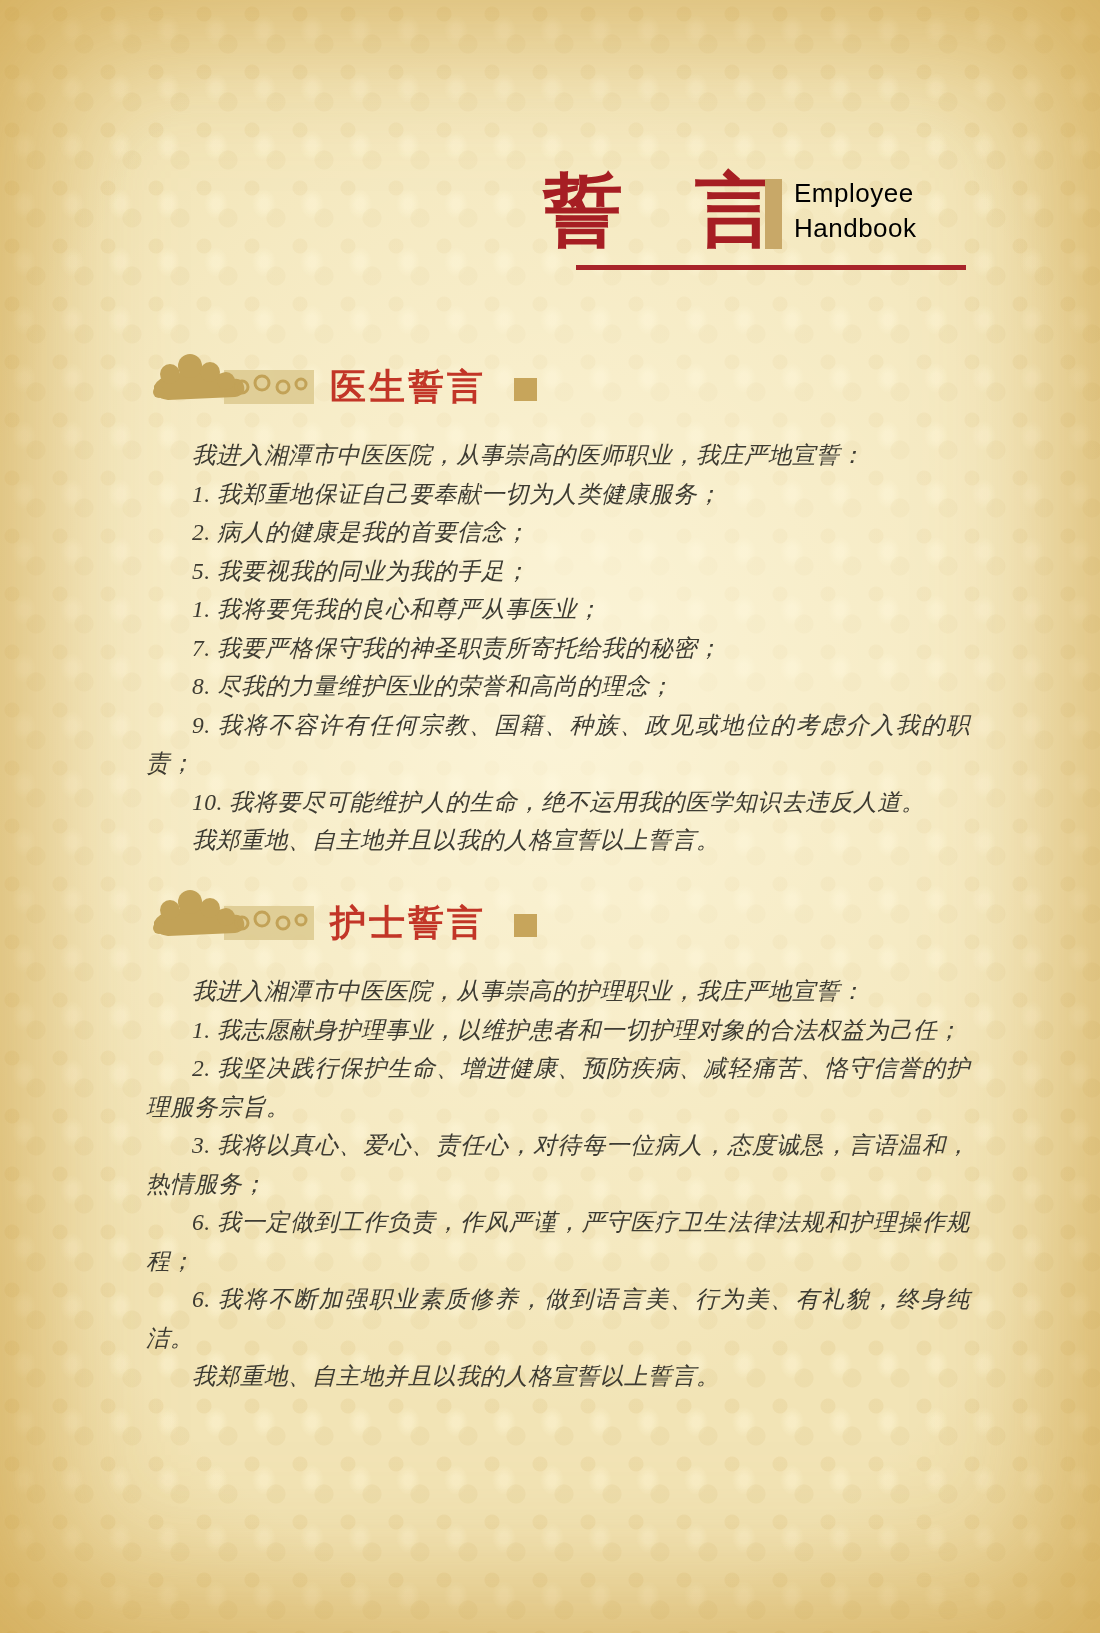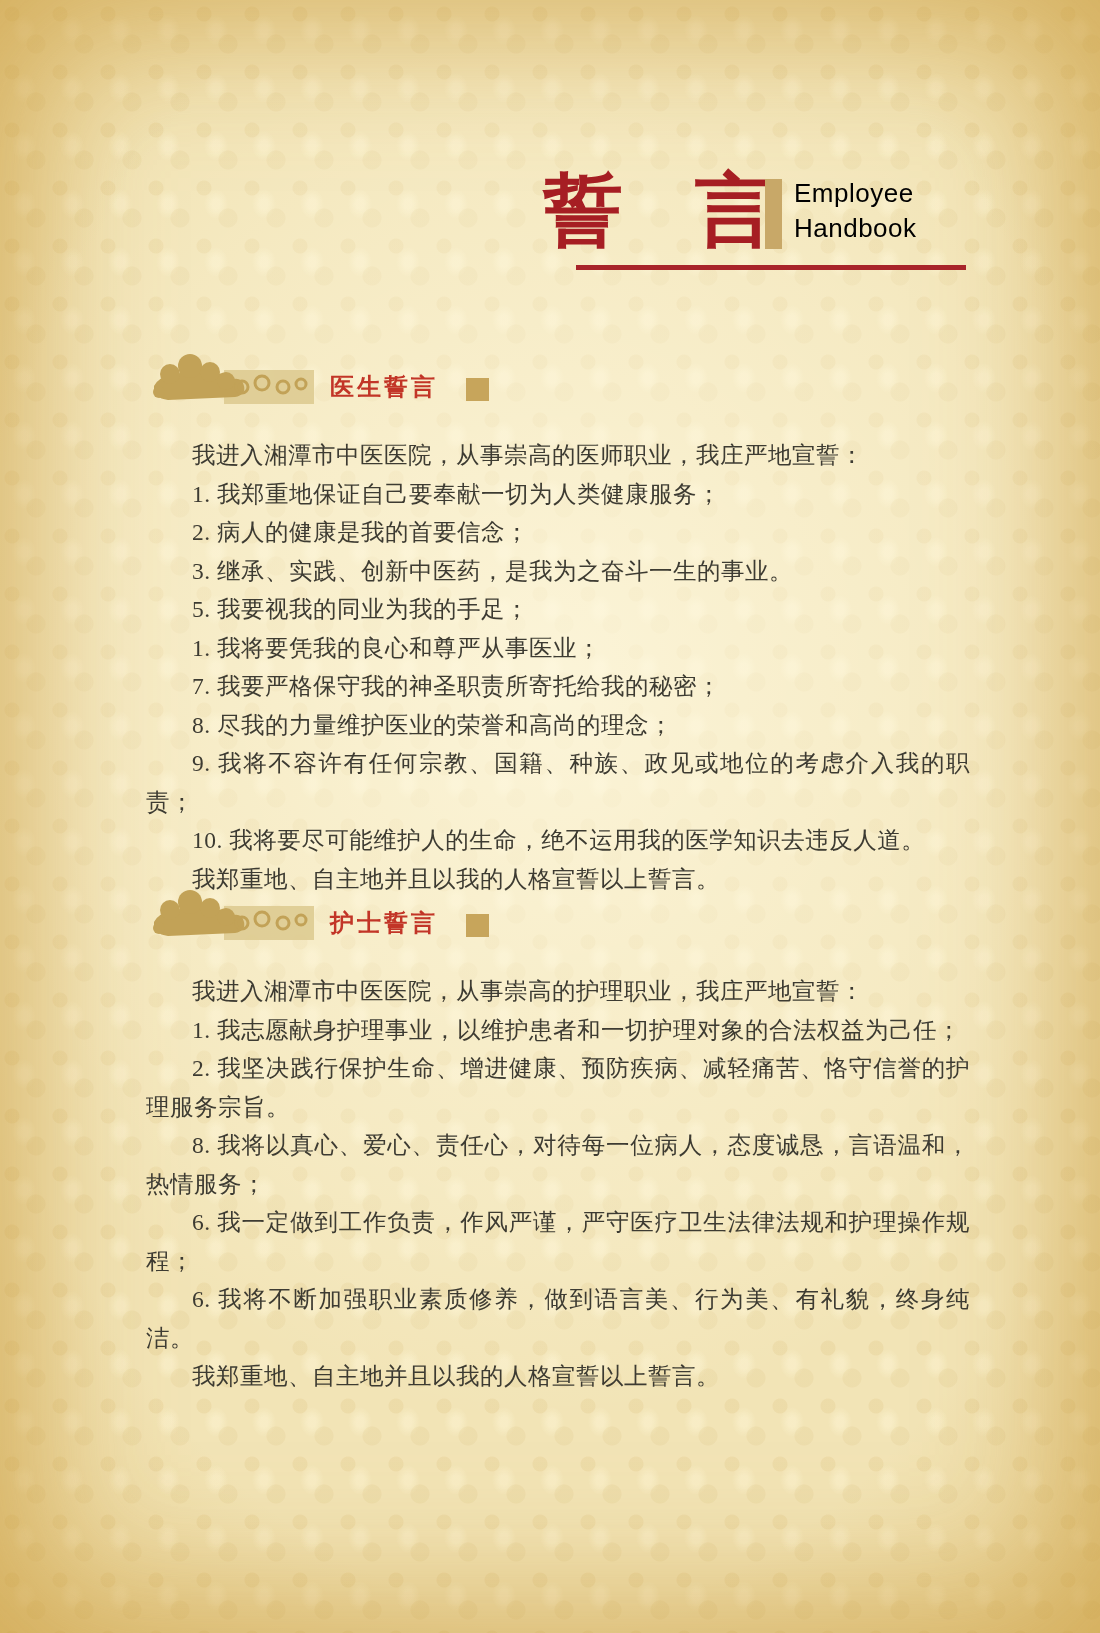--- a/index.html
+++ b/index.html
@@ -52,31 +52,31 @@
 
   
   .section{ position:absolute; left:146px; width:824px; }
   .section-doctor{ top:348px; }
   .section-nurse{ top:884px; }
   .section-header{
     display:flex; align-items:flex-end; height:58px;
   }
   .cloud-wrap{ width:170px; height:56px; }
   .section-title{
-    font-size:24px; font-weight:bold; color:#C23527;
+    font-size:36px; font-weight:bold; color:#C23527;
     letter-spacing:3px; margin-left:14px; line-height:34px; margin-bottom:2px;
     white-space:nowrap;
   }
   .gold-square{
     width:23px; height:23px; background:#C7A55B; margin:0 0 5px 28px;
   }
   .oath-body{ margin-top:30px; }
   .oath-body p{
     font-size:23.5px; line-height:38.5px; letter-spacing:0.5px;
-    color:#3D3B32; text-indent:46px; text-align:justify;
+    color:#3D3B32; text-indent:46px; text-align:justify;font-style:italic;
   }
 </style>
 </head>
 <body>
 
 <div class="center-glow"></div>
 <div class="vignette"></div>
 
 <div class="content">
 
@@ -112,21 +112,20 @@
         </svg>
       </div>
       <div class="section-title">医生誓言</div>
       <div class="gold-square"></div>
     </div>
     <div class="oath-body">
       <p>我进入湘潭市中医医院，从事崇高的医师职业，我庄严地宣誓：</p>
       <div>
           <p>1. 我郑重地保证自己要奉献一切为人类健康服务；</p>
           <p>2. 病人的健康是我的首要信念；</p>
-          <p>3. 继承、实践、创新中医药，是我为之奋斗一生的事业。</p>
           <p>5. 我要视我的同业为我的手足；</p>
           <p>1. 我将要凭我的良心和尊严从事医业；</p>
           <p>7. 我要严格保守我的神圣职责所寄托给我的秘密；</p>
           <p>8. 尽我的力量维护医业的荣誉和高尚的理念；</p>
           <p>9. 我将不容许有任何宗教、国籍、种族、政见或地位的考虑介入我的职责；</p>
           <p>10. 我将要尽可能维护人的生命，绝不运用我的医学知识去违反人道。</p>
         </div>
       <p>我郑重地、自主地并且以我的人格宣誓以上誓言。</p>
     </div>
   </div>
@@ -153,21 +152,21 @@
         </svg>
       </div>
       <div class="section-title">护士誓言</div>
       <div class="gold-square"></div>
     </div>
     <div class="oath-body">
       <p>我进入湘潭市中医医院，从事崇高的护理职业，我庄严地宣誓：</p>
       <div>
           <p>1. 我志愿献身护理事业，以维护患者和一切护理对象的合法权益为己任；</p>
           <p>2. 我坚决践行保护生命、增进健康、预防疾病、减轻痛苦、恪守信誉的护理服务宗旨。</p>
-          <p>8. 我将以真心、爱心、责任心，对待每一位病人，态度诚恳，言语温和，热情服务；</p>
+          <p>3. 我将以真心、爱心、责任心，对待每一位病人，态度诚恳，言语温和，热情服务；</p>
           <p>6. 我一定做到工作负责，作风严谨，严守医疗卫生法律法规和护理操作规程；</p>
           <p>6. 我将不断加强职业素质修养，做到语言美、行为美、有礼貌，终身纯洁。</p>
         </div>
       <p>我郑重地、自主地并且以我的人格宣誓以上誓言。</p>
     </div>
   </div>
 
 </div>
 
 </body></html>

